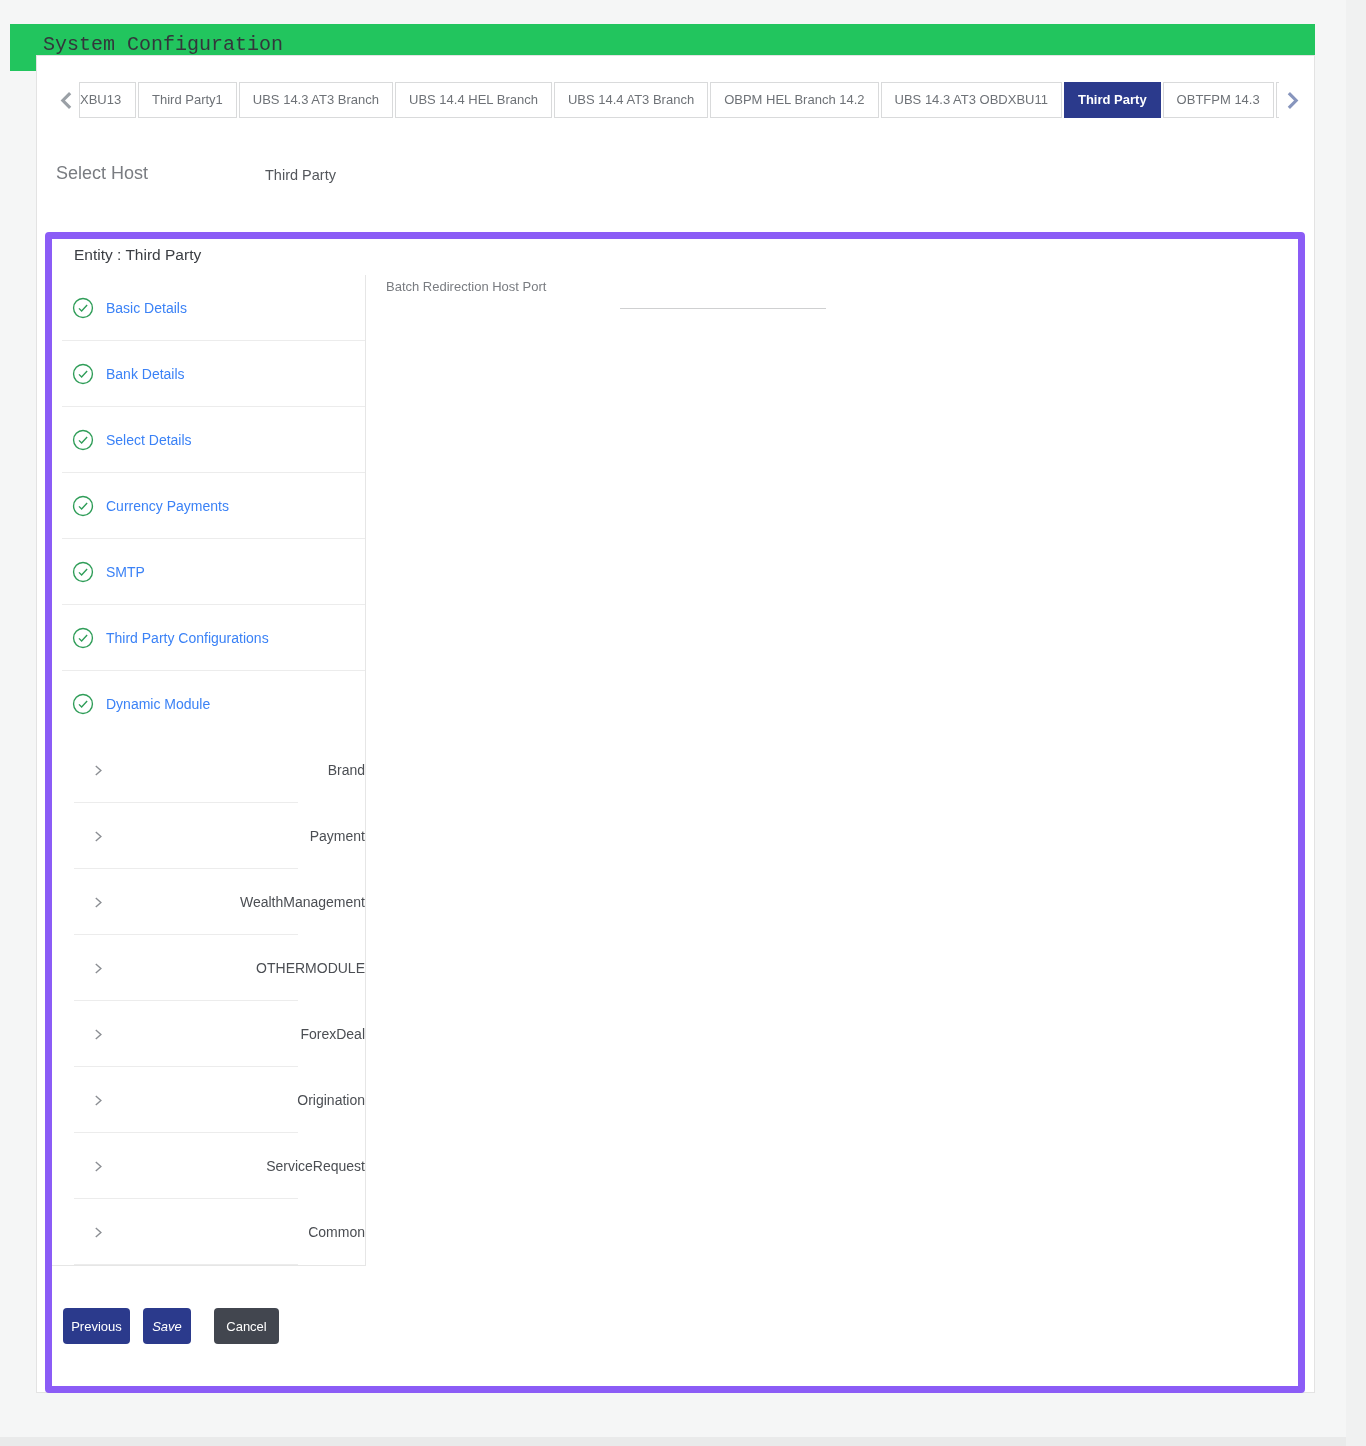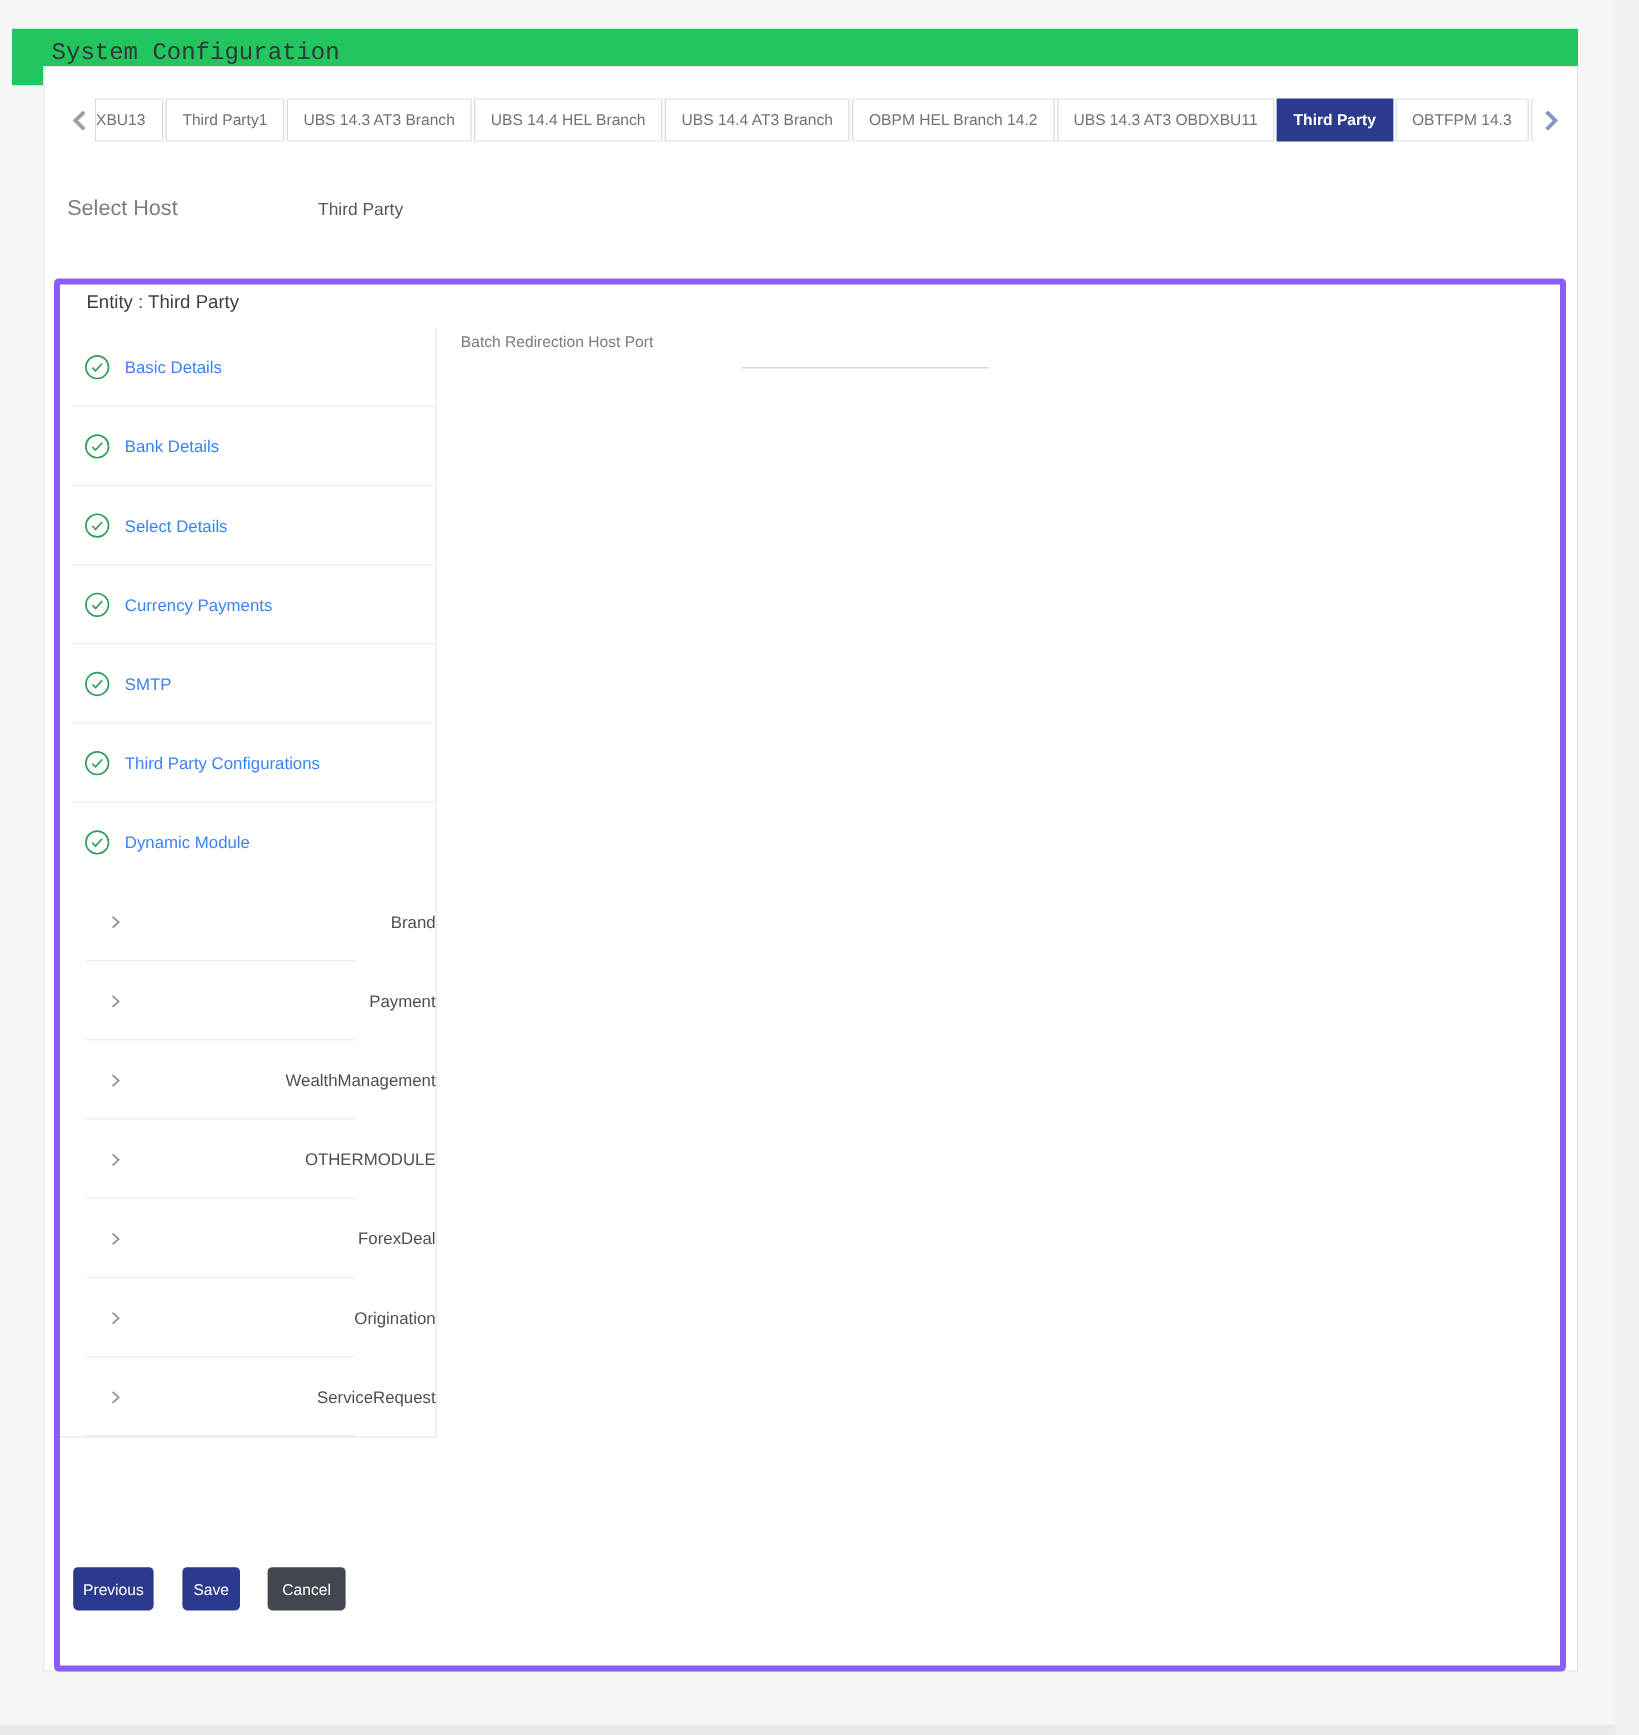--- a/index.html
+++ b/index.html
@@ -32,21 +32,21 @@
   }
   .tab.active { background:var(--accent); border-color:var(--accent); color:#fff; font-weight:bold; }
   .tab.clip-left { width:57px; padding:0 12px 0 0; overflow:hidden; display:flex; align-items:center; }
   .tab.clip-right { width:35px; padding:0 0 0 11px; overflow:hidden; display:flex; align-items:center; color:#4f61a5; }
 
   
   #select-host-label { position:absolute; left:19px; top:107px; font-size:18px; color:#797c81; }
   #select-host-value { position:absolute; left:228px; top:111px; font-size:14.5px; color:#54575c; }
 
   
-  #entity-panel { position:absolute; left:8px; top:176px; width:1260px; height:1161px; border:5px solid #8b5cf6; border-radius:4px; background:#fff; }
+  #entity-panel { position:absolute; left:8px; top:176px; width:1260px; height:1161px; border:7px solid #8b5cf6; border-radius:4px; background:#fff; }
   #entity-title { position:absolute; left:22px; top:7px; font-size:15.5px; color:#3b3e43; }
 
   
   #sidebar { position:absolute; left:0; top:36px; width:314px; border-right:1px solid #e6e6e6; border-bottom:1px solid #e6e6e6; }
   .step { height:66px; display:flex; align-items:center; padding-left:20px; position:relative; cursor:pointer; }
   .step::after { content:""; position:absolute; left:10px; right:0; bottom:0; height:1px; background:#ececec; }
   .step:last-child::after { display:none; }
   .step .label { margin-left:12px; font-size:14px; color:#3b82f6; }
   .check-icon { width:22px; height:22px; flex:0 0 auto; }
   .check-icon circle, .check-icon path { fill:none; stroke:var(--success); stroke-width:1.5; }
@@ -58,21 +58,21 @@
   .chev-icon path { fill:none; stroke:#8b8e93; stroke-width:1.3; }
 
   
   #field-label { position:absolute; left:334px; top:40px; font-size:13px; color:#797c81; }
   #field-input { position:absolute; left:568px; top:46px; width:206px; height:24px; border:none; border-bottom:1px solid #cfd0d1; background:transparent; outline:none; font:inherit; color:#3b3e43; }
 
   
   #actions { position:absolute; left:11px; top:1069px; display:flex; }
   .btn { height:36px; border:none; border-radius:4px; color:#fff; font-size:13px; font-family:inherit; cursor:pointer; padding:0; }
   #btn-previous { width:67px; background:var(--accent); }
-  #btn-save { width:48px; margin-left:24px; background:var(--accent); }
+  #btn-save { width:48px; margin-left:13px; background:var(--accent);font-style:italic; }
   #btn-cancel { width:65px; margin-left:23px; background:var(--cancel); }
 
   .nav-chev path { fill:none; stroke-width:2.6; }
   .nav-chev.left path { stroke:#9aa0a6; }
   .nav-chev.right path { stroke:#8795bd; }
 </style>
 </head>
 <body>
 
 <div id="right-strip"></div>
@@ -205,20 +205,26 @@
               <path d="M3.5 1.8 8.2 6 3.5 10.2"></path>
             </svg>
             <span class="label">Origination</span>
           </div>
           <div class="module">
             <svg class="chev-icon" viewBox="0 0 12 12">
               <path d="M3.5 1.8 8.2 6 3.5 10.2"></path>
             </svg>
             <span class="label">ServiceRequest</span>
           </div>
+          <div class="module">
+            <svg class="chev-icon" viewBox="0 0 12 12">
+              <path d="M3.5 1.8 8.2 6 3.5 10.2"></path>
+            </svg>
+            <span class="label">Common</span>
+          </div>
         </div>
     </div>
 
     <div id="field-label">Batch Redirection Host Port</div>
     <input id="field-input" value="" style="">
 
     <div id="actions">
       <button class="btn" id="btn-previous">Previous</button>
       <button class="btn" id="btn-save">Save</button>
       <button class="btn" id="btn-cancel">Cancel</button>

